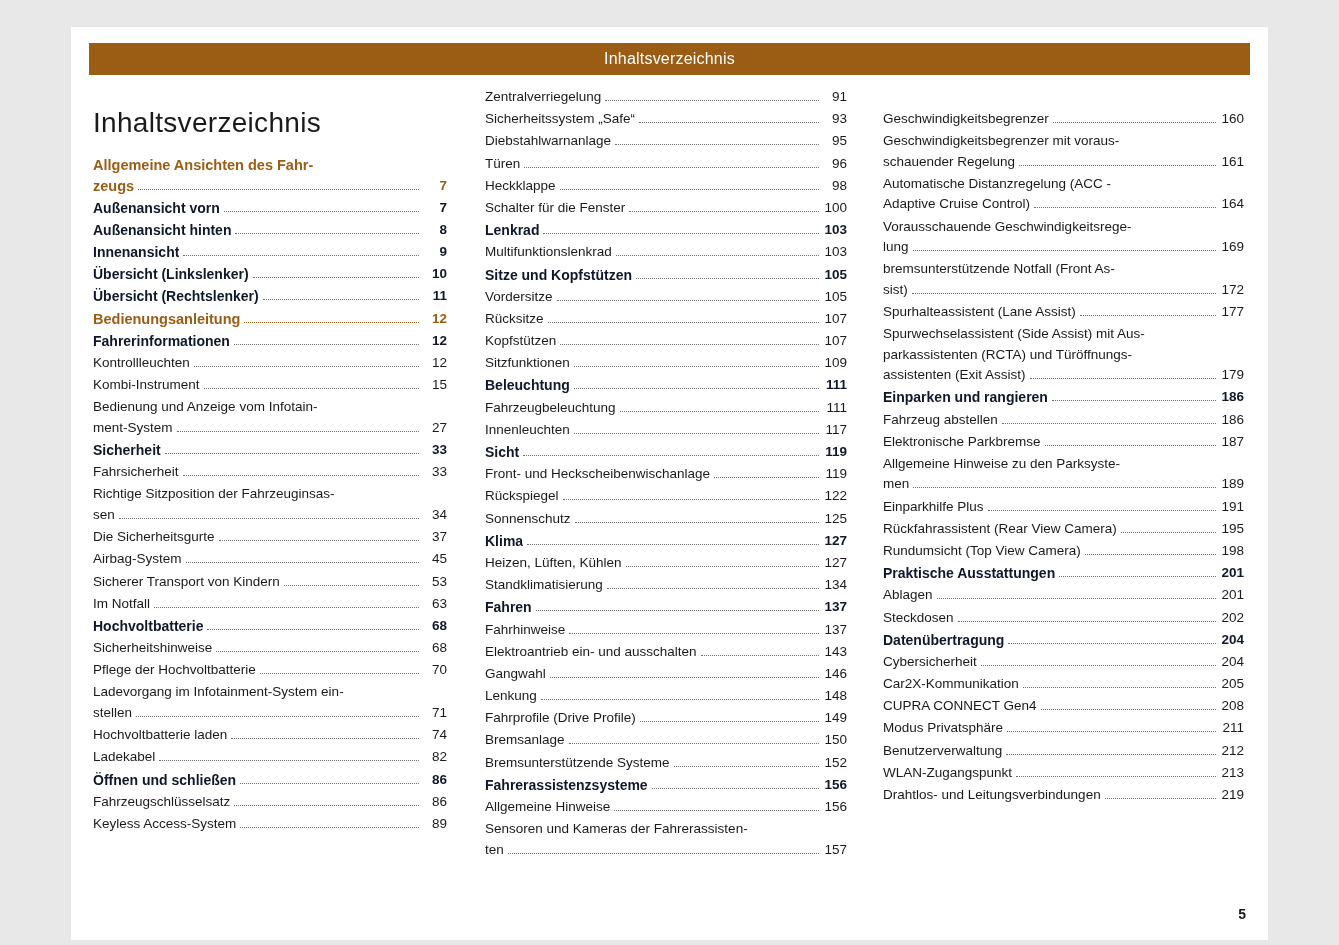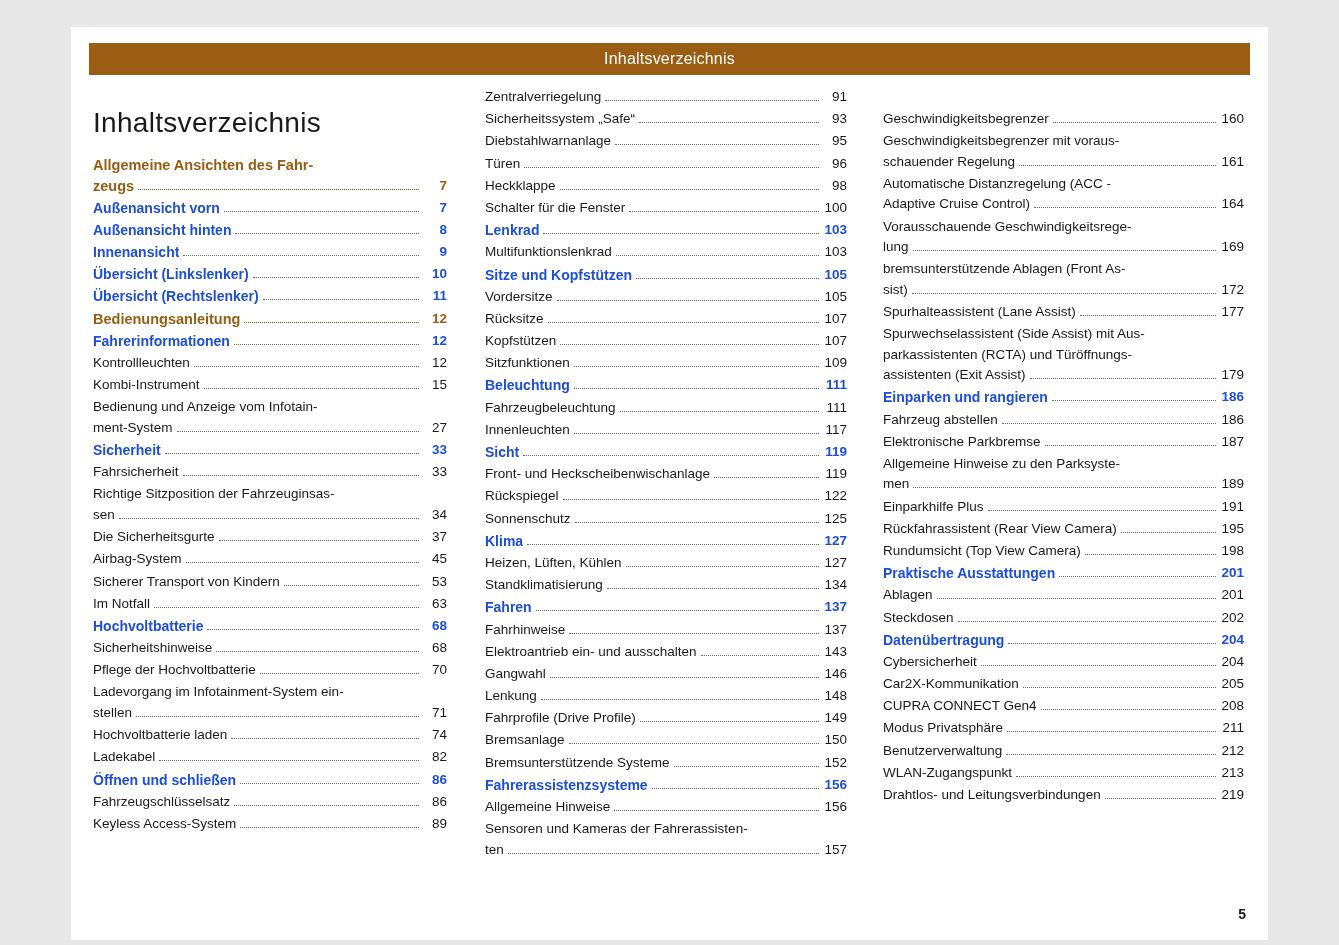--- a/index.html
+++ b/index.html
@@ -95,21 +95,21 @@
     font-weight: bold;
     font-size: 14.5px;
     margin-top: 6px;
   }
   .lvl-section .dots { border-bottom-color: #9a5d13; }
   .lvl-section.cont { margin-top: 0; }
 
   .lvl-chapter {
     font-weight: bold;
     font-size: 14px;
-    color: #1d4ed8;
+    color: #0f172a;
     margin-top: 6px;
   }
   .lvl-item {
     font-weight: normal;
   }
 
   .page-number {
     position: absolute;
     right: 22px;
     bottom: 18px;
@@ -483,21 +483,21 @@
             </div>
             <div class="toc-entry lvl-item cont-first">
               <span class="label">Vorausschauende Geschwindigkeitsrege-</span>
             </div>
             <div class="toc-entry lvl-item cont">
               <span class="label">lung</span>
               <span class="dots"></span>
               <span class="page">169</span>
             </div>
             <div class="toc-entry lvl-item cont-first">
-              <span class="label">bremsunterstützende Ablagen (Front As-</span>
+              <span class="label">bremsunterstützende Notfall (Front As-</span>
             </div>
             <div class="toc-entry lvl-item cont">
               <span class="label">sist)</span>
               <span class="dots"></span>
               <span class="page">172</span>
             </div>
             <div class="toc-entry lvl-item">
               <span class="label">Spurhalteassistent (Lane Assist)</span>
               <span class="dots"></span>
               <span class="page">177</span>

